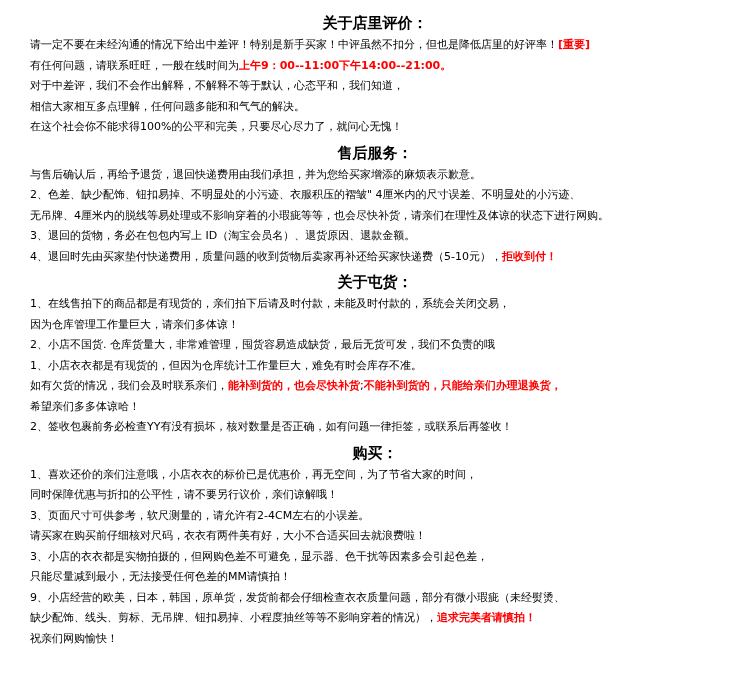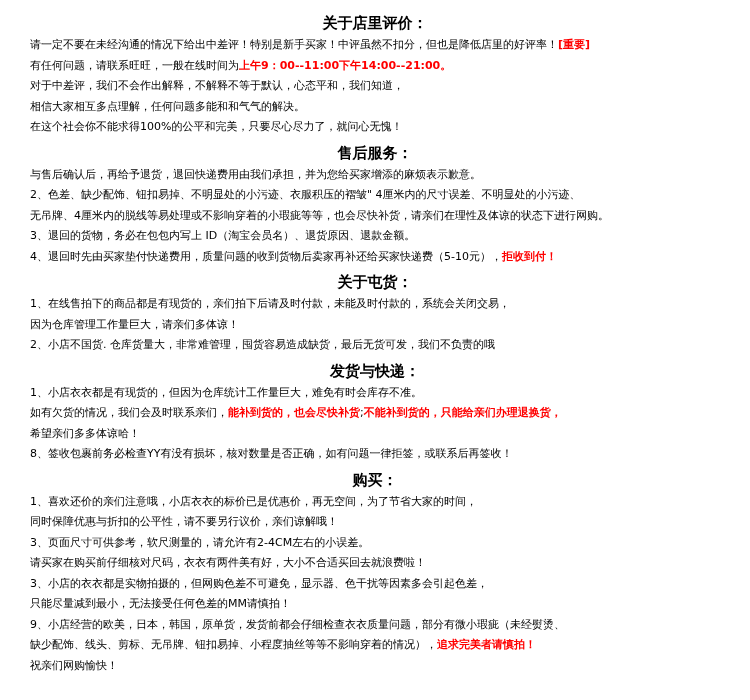--- a/index.html
+++ b/index.html
@@ -51,25 +51,24 @@
       <div class="sec-title">售后服务：</div>
       <div class="line"><span>与售后确认后，再给予退货，退回快递费用由我们承担，并为您给买家增添的麻烦表示歉意。</span></div>
       <div class="line"><span>2、色差、缺少配饰、钮扣易掉、不明显处的小污迹、衣服积压的褶皱" 4厘米内的尺寸误差、不明显处的小污迹、</span></div>
       <div class="line"><span>无吊牌、4厘米内的脱线等易处理或不影响穿着的小瑕疵等等，也会尽快补货，请亲们在理性及体谅的状态下进行网购。</span></div>
       <div class="line"><span>3、退回的货物，务必在包包内写上 ID（淘宝会员名）、退货原因、退款金额。</span></div>
       <div class="line"><span>4、退回时先由买家垫付快递费用，质量问题的收到货物后卖家再补还给买家快递费（5-10元），</span><span class="red-b">拒收到付！</span></div>
       <div class="sec-title">关于屯货：</div>
       <div class="line"><span>1、在线售拍下的商品都是有现货的，亲们拍下后请及时付款，未能及时付款的，系统会关闭交易，</span></div>
       <div class="line"><span>因为仓库管理工作量巨大，请亲们多体谅！</span></div>
       <div class="line"><span>2、小店不国货. 仓库货量大，非常难管理，囤货容易造成缺货，最后无货可发，我们不负责的哦</span></div>
-      <div class="sec-title">发货与快递：</div>
       <div class="line"><span>1、小店衣衣都是有现货的，但因为仓库统计工作量巨大，难免有时会库存不准。</span></div>
       <div class="line"><span>如有欠货的情况，我们会及时联系亲们，</span><span class="red-b">能补到货的，也会尽快补货</span><span>;</span><span class="red-b">不能补到货的，只能给亲们办理退换货，</span></div>
       <div class="line"><span>希望亲们多多体谅哈！</span></div>
-      <div class="line"><span>8、签收包裹前务必检查YY有没有损坏，核对数量是否正确，如有问题一律拒签，或联系后再签收！</span></div>
+      <div class="line"><span>2、签收包裹前务必检查YY有没有损坏，核对数量是否正确，如有问题一律拒签，或联系后再签收！</span></div>
       <div class="sec-title">购买：</div>
       <div class="line"><span>1、喜欢还价的亲们注意哦，小店衣衣的标价已是优惠价，再无空间，为了节省大家的时间，</span></div>
       <div class="line"><span>同时保障优惠与折扣的公平性，请不要另行议价，亲们谅解哦！</span></div>
       <div class="line"><span>3、页面尺寸可供参考，软尺测量的，请允许有2-4CM左右的小误差。</span></div>
       <div class="line"><span>请买家在购买前仔细核对尺码，衣衣有两件美有好，大小不合适买回去就浪费啦！</span></div>
       <div class="line"><span>3、小店的衣衣都是实物拍摄的，但网购色差不可避免，显示器、色干扰等因素多会引起色差，</span></div>
       <div class="line"><span>只能尽量减到最小，无法接受任何色差的MM请慎拍！</span></div>
       <div class="line"><span>9、小店经营的欧美，日本，韩国，原单货，发货前都会仔细检查衣衣质量问题，部分有微小瑕疵（未经熨烫、</span></div>
       <div class="line"><span>缺少配饰、线头、剪标、无吊牌、钮扣易掉、小程度抽丝等等不影响穿着的情况），</span><span class="red-b">追求完美者请慎拍！</span></div>
     </div>

